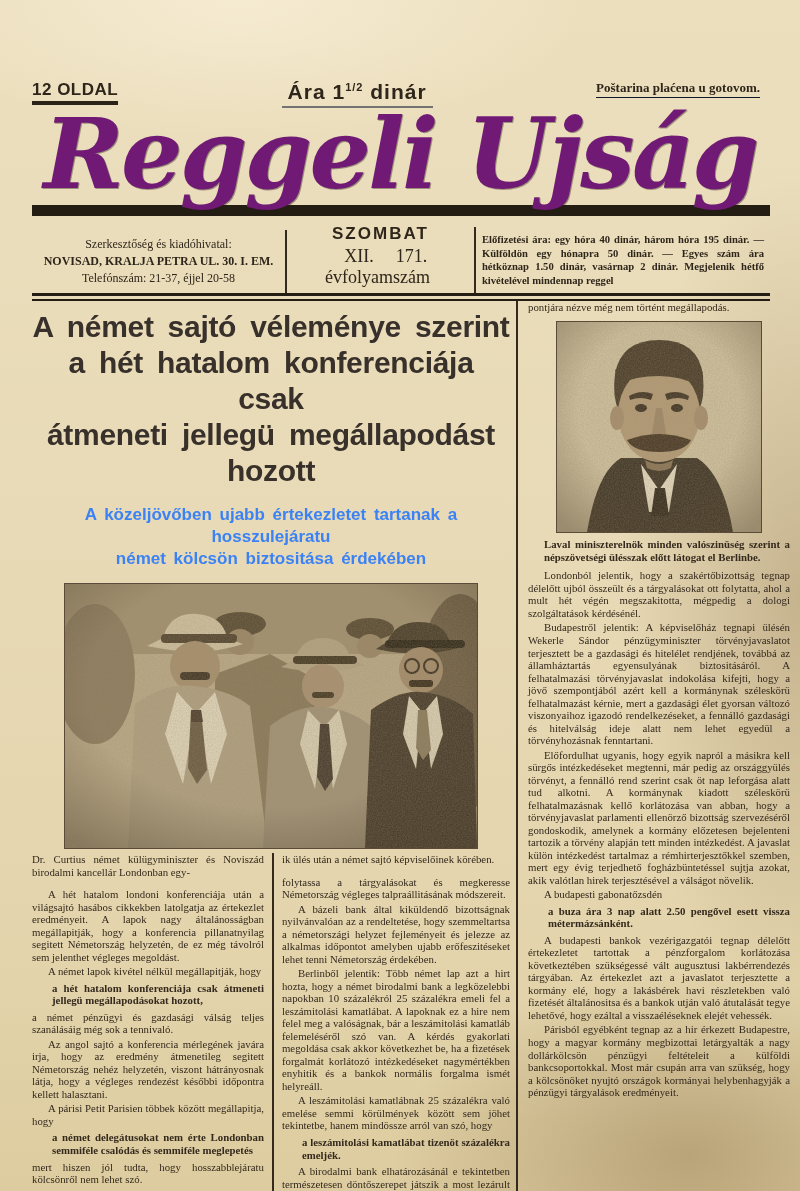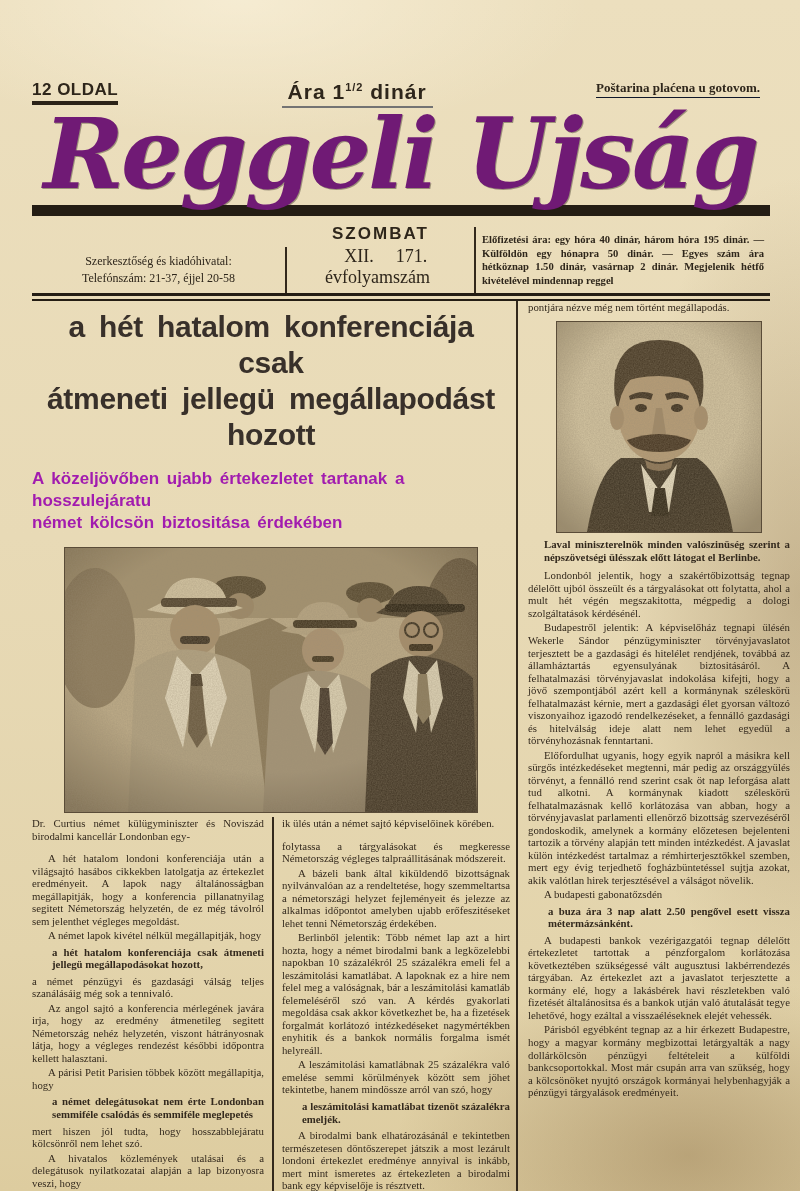--- a/index.html
+++ b/index.html
@@ -39,21 +39,21 @@
   .dblrule{margin:0 30px 0 32px;border-top:3px solid #241d14;border-bottom:2px solid #241d14;height:3px;}
 
   
   .main{display:flex;margin:0 10px 0 32px;height:932px;overflow:hidden;}
   .leftregion{width:478px;overflow:hidden;}
   .rightcol{flex:1;border-left:2px solid #33291c;margin-left:6px;padding-left:10px;overflow:hidden;}
 
   .headline{font-family:"Liberation Sans",sans-serif;font-weight:bold;font-size:30px;
     line-height:1.2;text-align:center;color:#38302a;letter-spacing:-.3px;word-spacing:6px;margin-top:8px;}
   .subhead{font-family:"Liberation Sans",sans-serif;font-weight:bold;font-size:17px;
-    line-height:1.3;text-align:left;color:#a21caf;margin-top:15px;word-spacing:3px;}
+    line-height:1.3;text-align:center;color:#3b82f6;margin-top:15px;word-spacing:3px;}
 
   .groupphoto{display:block;width:412px;height:264px;margin:13px auto 4px;border:1px solid #5a4c38;}
   .portrait{display:block;width:204px;height:210px;margin:8px auto 5px;border:1px solid #5a4c38;}
 
   .columns{display:flex;margin-top:3px;}
   .col{font-size:10.8px;line-height:1.16;text-align:justify;color:#33291d;}
   .colleft{width:237px;padding-right:8px;border-right:2px solid #33291c;}
   .colmid{width:233px;padding-left:8px;}
 
   p.para{margin:0 0 2px;text-indent:16px;}
@@ -73,37 +73,39 @@
     <span class="price"><span>Ára 1</span><sup>1/2</sup><span> dinár</span></span>
     <span class="postage">Poštarina plaćena u gotovom.</span>
   </div>
 
   <div class="masthead">Reggeli Ujság</div>
   <div class="mastbar"></div>
 
   <div class="infobar">
     <div class="cell office">
       <div>Szerkesztőség és kiadóhivatal:</div>
+      <div class="b">NOVISAD, KRALJA PETRA UL. 30. I. EM.</div>
       <div>Telefónszám: 21-37, éjjel 20-58</div>
     </div>
     <div class="cell datecell">
       <div class="dayline">SZOMBAT</div>
       <div class="volline">
         <span>XII. évfolyam</span>
         <span>171. szám</span>
       </div>
     </div>
     <div class="cell subcell">Előfizetési ára: egy hóra 40 dinár, három hóra 195 dinár. — Külföldön egy hónapra 50 dinár. — Egyes szám ára hétköznap 1.50 dinár, vasárnap 2 dinár. Megjelenik hétfő kivételével mindennap reggel</div>
   </div>
   <div class="dblrule"></div>
 
   <div class="main">
 
     <div class="leftregion">
       <div class="headline">
+        <div>A német sajtó véleménye szerint</div>
         <div>a hét hatalom konferenciája csak</div>
         <div>átmeneti jellegü megállapodást hozott</div>
       </div>
       <div class="subhead">
         <div>A közeljövőben ujabb értekezletet tartanak a hosszulejáratu</div>
         <div>német kölcsön biztositása érdekében</div>
       </div>
 
       <svg class="groupphoto" viewBox="0 0 412 264" preserveAspectRatio="none">
         <defs>

